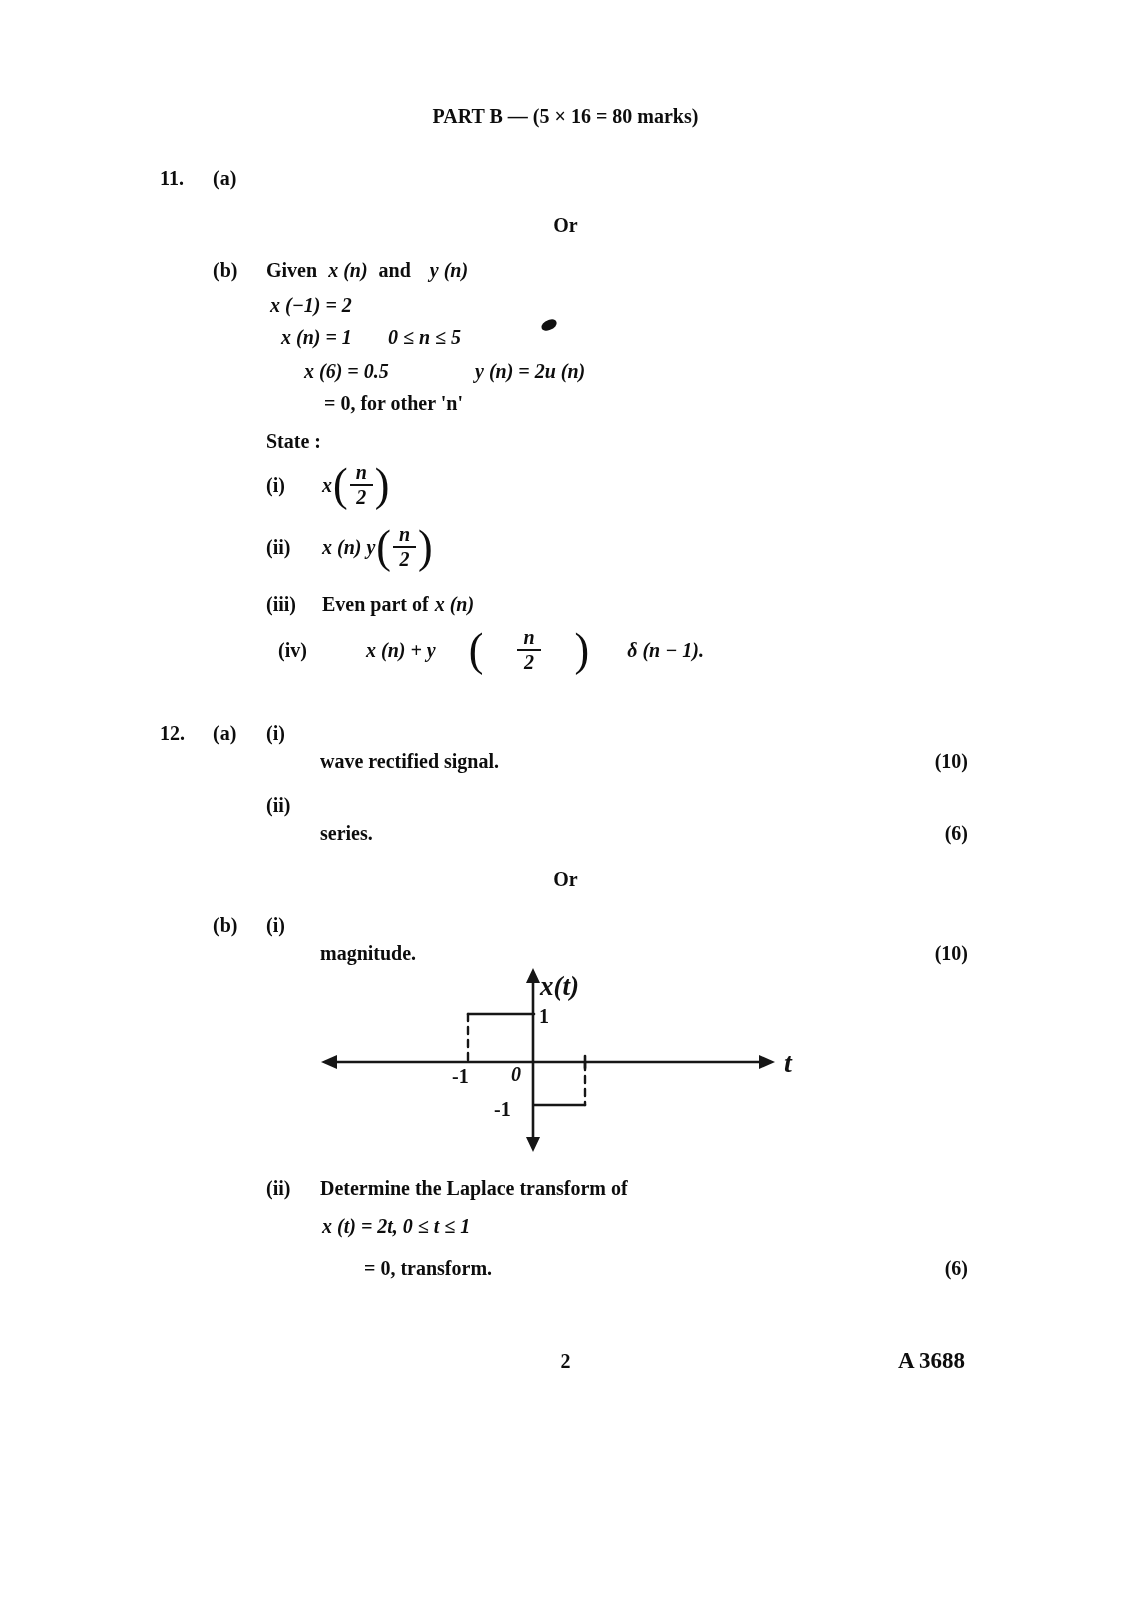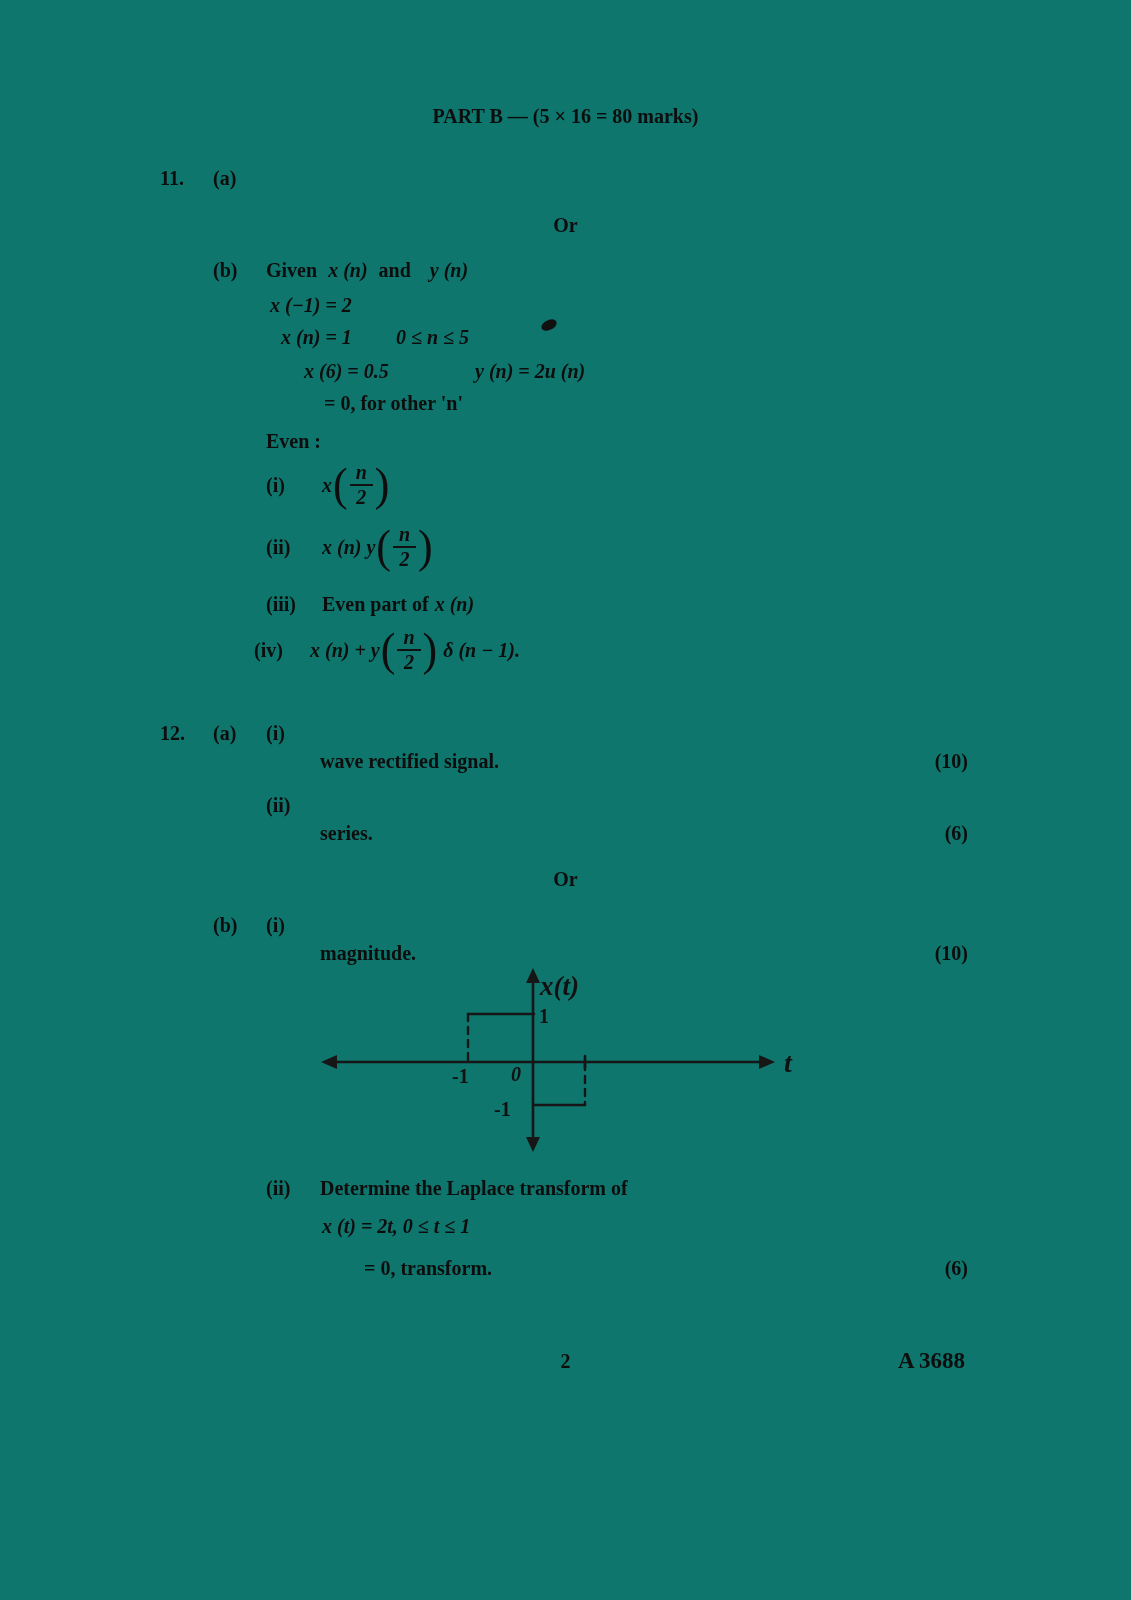--- a/index.html
+++ b/index.html
@@ -1,20 +1,20 @@
 <!DOCTYPE html>
 <html><head>
 <meta charset="utf-8">
 <style>
   html,body{margin:0;padding:0;background:#e8e8e8;}
   .page{
     position:relative;
     width:1131px;height:1600px;
     margin:0 auto;
-    background:#0f766e;
+    background:#ffffff;
     font-family:"Liberation Serif", serif;
     font-weight:700;
     font-size:20px;
     color:#0d0d0d;
     overflow:hidden;
   }
   .t{position:absolute;white-space:nowrap;line-height:1.3;}
   .c{text-align:center;}
   .math{font-style:italic;}
   .just{white-space:normal;text-align:justify;text-align-last:justify;line-height:28px;}
@@ -57,28 +57,28 @@
   <span class="t" style="top:257px;left:213px;">(b)</span>
   <div class="t" style="top:257px;left:266px;">
     <span>Given</span>
     <span class="math" style="margin-left:6px;">x (n)</span>
     <span style="margin-left:6px;">and</span>
     <span class="math" style="margin-left:14px;">y (n)</span>
   </div>
 
   <span class="t math" style="top:292px;left:270px;">x (−1) = 2</span>
   <span class="t math" style="top:324px;left:281px;">x (n) = 1</span>
-  <span class="t math" style="top:324px;left:396px;">0 ≤ n ≤ 5</span>
+  <span class="t math" style="top:324px;left:388px;">0 ≤ n ≤ 5</span>
   <span class="t math" style="top:358px;left:281px;margin-left:23px;">x (6) = 0.5</span>
   <span class="t math" style="top:358px;left:475px;">y (n) = 2u (n)</span>
   <span class="t" style="top:390px;left:324px;">= 0, for other 'n'</span>
 
   <div class="blot" style="top:320px;left:541px;width:16px;height:10px;"></div>
 
-  <span class="t" style="top:428px;left:266px;">Even :</span>
+  <span class="t" style="top:428px;left:266px;">State :</span>
 
   <div class="t row" style="top:456px;left:266px;height:58px;">
     <span class="plbl">(i)</span>
     <span class="math">x</span>
     <span class="bp">(</span>
     <span class="frac">
       <span class="fn">n</span>
       <span class="fd">2</span>
     </span>
     <span class="bp">)</span>
@@ -94,21 +94,21 @@
     </span>
     <span class="bp">)</span>
   </div>
 
   <div class="t row" style="top:590px;left:266px;height:28px;">
     <span class="plbl">(iii)</span>
     <span>Even part of</span>
     <span class="math" style="margin-left:6px;">x (n)</span>
   </div>
 
-  <div class="t row" style="top:621px;left:254px;height:58px;">
+  <div class="t row" style="top:621px;left:278px;height:58px;gap:32px;">
     <span class="plbl">(iv)</span>
     <span class="math">x (n) + y</span>
     <span class="bp">(</span>
     <span class="frac">
       <span class="fn">n</span>
       <span class="fd">2</span>
     </span>
     <span class="bp">)</span>
     <span class="math" style="margin-left:5px;">δ (n − 1).</span>
   </div>

